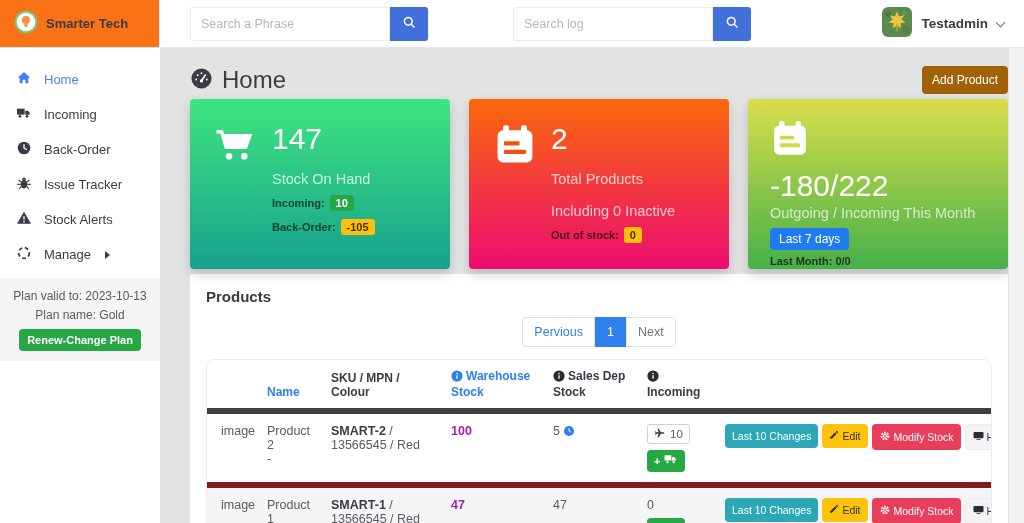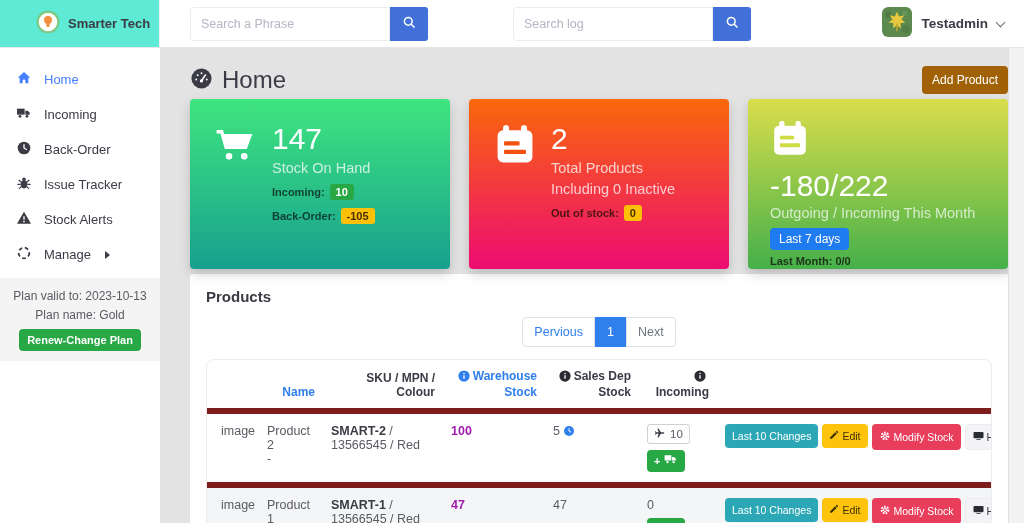--- a/index.html
+++ b/index.html
@@ -3,21 +3,21 @@
 <meta charset="utf-8">
 <style>
   * { margin:0; padding:0; box-sizing:border-box; }
   html,body { width:1024px; height:523px; overflow:hidden; background:#e3e3e4;
     font-family:"Liberation Sans", sans-serif; color:#3a3b45; }
 
   
   .topbar { position:absolute; left:0; top:0; width:1024px; height:48px; background:#fff;
     border-bottom:1px solid #e6e6e9; display:flex; align-items:center; z-index:5; }
   .brand { width:160px; height:100%; display:flex; align-items:center; gap:8px;
-    padding-left:36px; border-right:1px solid #efeff2; background:#5eead4; }
+    padding-left:14px; border-right:1px solid #efeff2; background:#f97316; }
   .brand-name { font-size:13px; font-weight:700; color:#3a3b45; }
   .searchform { display:flex; height:34px; }
   .searchform.phrase { margin-left:30px; }
   .searchform.log { margin-left:85px; }
   .searchform input { width:200px; height:34px; border:1px solid #ececf1; border-radius:3px 0 0 3px;
     padding:0 10px; font-size:12.5px; color:#555; outline:none; }
   .searchform input::placeholder { color:#b4b6c4; }
   .search-btn { width:38px; height:34px; background:#4170d8; border:none; border-radius:0 3px 3px 0;
     display:flex; align-items:center; justify-content:center; cursor:pointer; }
   .user { margin-left:auto; margin-right:20px; display:flex; align-items:center; gap:9px; cursor:pointer; }
@@ -52,21 +52,21 @@
 
   
   .cards { display:flex; gap:19px; margin-top:1px; }
   .card { width:260px; height:170px; border-radius:4px; color:#fff;
     box-shadow:0 5px 12px rgba(0,0,0,.18); }
   .card.one   { background:linear-gradient(180deg,#3fe57f 0%,#17a08e 100%); }
   .card.two   { background:linear-gradient(180deg,#f9680a 0%,#ed0c72 100%); }
   .card.three { background:linear-gradient(180deg,#dade4b 0%,#45b04a 100%); }
   .card-row { display:flex; gap:14px; padding:24px 20px 0 24px; }
   .card-big { font-size:30px; font-weight:400; line-height:1.05; }
-  .card-label { font-size:14.5px; color:rgba(255,255,255,.75); margin-top:5px; }
+  .card-label { font-size:14.5px; color:rgba(255,255,255,.75); margin-top:16px; }
   .mini-row { display:flex; align-items:center; gap:5px; margin-top:8px; }
   .mini-label { font-size:11px; font-weight:700; color:rgba(8,45,35,.85); }
   .card.two .mini-label { color:rgba(48,16,5,.85); }
   .badge { border-radius:3px; padding:2px 6px; font-size:11px; font-weight:700; }
   .badge.green { background:#28a745; color:#fff; }
   .badge.yellow { background:#ffc107; color:#433005; }
   .badge.blue { display:inline-block; background:#1f7cf0; color:#fff; font-size:12px; font-weight:400;
     padding:4px 9px; border-radius:4px; }
   .card.three { padding:20px 20px 0 22px; }
   .card3-value { font-size:30px; font-weight:400; margin-top:6px; }
@@ -83,22 +83,22 @@
     cursor:pointer; color:#2f80ed; }
   .page-link.prev { border-radius:4px 0 0 4px; }
   .page-link.current { background:#2f80ed; border-color:#2f80ed; color:#fff; }
   .page-link.next { color:#6c757d; border-radius:0 4px 4px 0; }
 
   .table-card { margin-top:12px; border:1px solid #ececee; border-radius:8px; background:#fff;
     overflow:hidden; }
   table { width:100%; border-collapse:collapse; table-layout:fixed; }
   col.c-img{width:52px} col.c-name{width:64px} col.c-sku{width:120px} col.c-wh{width:102px}
   col.c-sd{width:94px} col.c-in{width:78px} col.c-act{width:auto}
-  th { text-align:right; font-size:12px; font-weight:700; color:#3a3b45; padding:9px 8px 9px 8px;
-    vertical-align:bottom; border-bottom:4px solid #404040; }
+  th { text-align:left; font-size:12px; font-weight:700; color:#3a3b45; padding:9px 8px 9px 8px;
+    vertical-align:bottom; border-bottom:6px solid #404040; }
   th.blue { color:#2f80ed; }
   td { font-size:12.5px; color:#5a5b63; padding:10px 8px; vertical-align:top; }
   tr.striped td { background:#f4f5f6; }
   tr + tr td { border-top:6px solid #7f1d1d; }
   td.first, th.first { padding-left:14px; }
   .sku-bold { font-weight:700; color:#3a3b45; }
   .wh-val { font-weight:700; color:#a21caf; }
   .info-ic { display:inline-block; vertical-align:-2px; margin-right:3px; }
   .plane-box { display:inline-flex; align-items:center; gap:4px; border:1px solid #cfcfd4;
     border-radius:3px; background:#fff; padding:2px 6px; font-size:11.5px; color:#5a5b63; }

